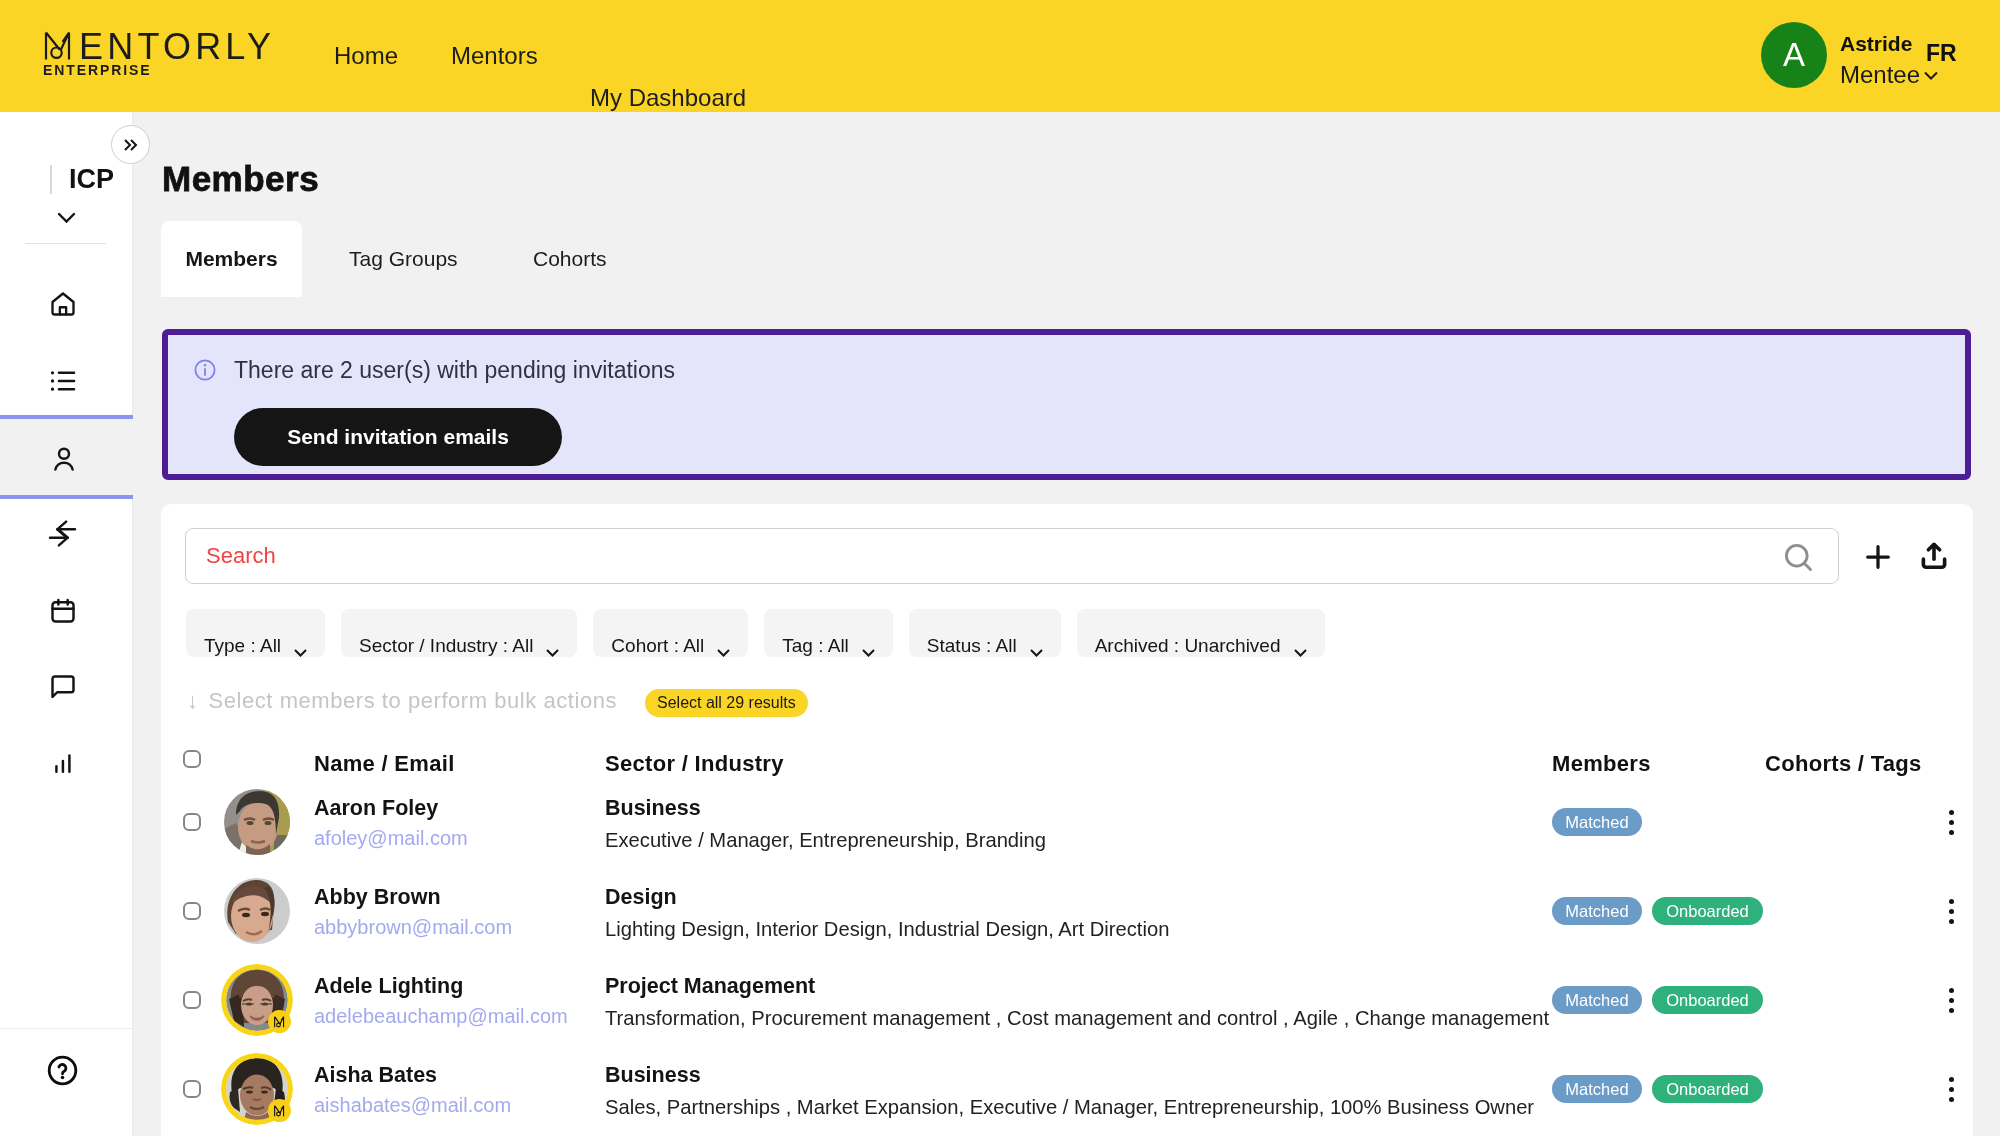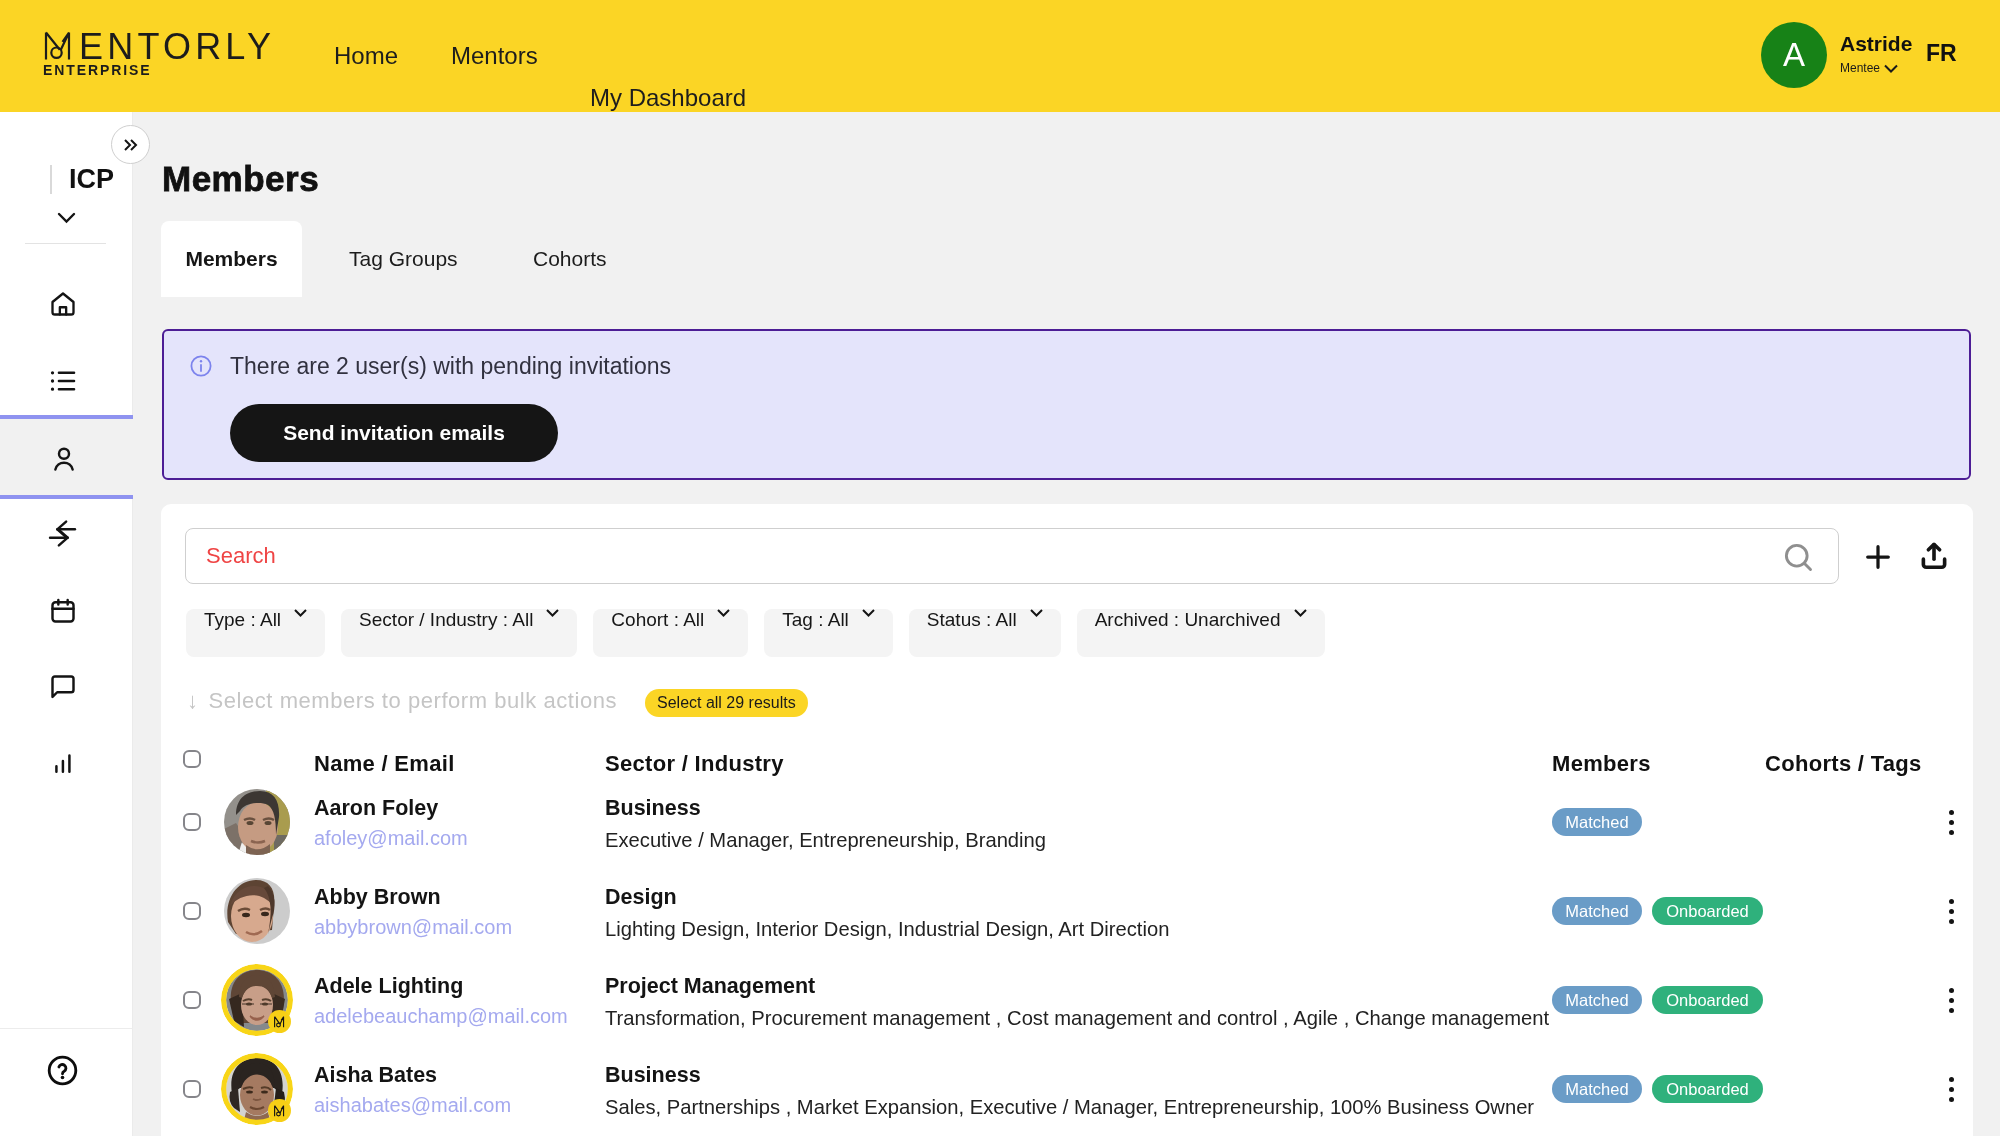--- a/index.html
+++ b/index.html
@@ -6,46 +6,46 @@
 html,body { width:2000px; height:1136px; overflow:hidden; }
 body { font-family:"Liberation Sans", sans-serif; color:#161616; }
 #page { position:relative; width:2000px; height:1136px; background:#f1f1f1; }
 
 
 #topbar { position:absolute; left:0; top:0; width:2000px; height:112px; background:#fbd525; }
 #nav { position:absolute; top:0; height:112px; display:flex; align-items:center; }
 .navitem { font-size:24px; color:#1d1d1d; }
 #avatarA { position:absolute; left:1761px; top:22px; width:66px; height:66px; border-radius:50%; background:#178217; color:#fff; display:flex; align-items:center; justify-content:center; font-size:33px; }
 .uname { position:absolute; left:1840px; top:32px; font-weight:bold; font-size:21px; color:#111; }
-.urole { position:absolute; left:1840px; top:61px; font-size:12px; color:#1a1a1a; display:flex; align-items:center; gap:4px; }
+.urole { position:absolute; left:1840px; top:61px; font-size:24px; color:#1a1a1a; display:flex; align-items:center; gap:4px; }
 .fr { position:absolute; left:1926px; top:40px; font-weight:bold; font-size:23px; color:#111; }
 
 
 #sidebar { position:absolute; left:0; top:112px; width:133px; height:1024px; background:#fff; border-right:1px solid #ebebeb; }
 #icp { position:absolute; left:50px; top:165px; font-size:27px; font-weight:bold; letter-spacing:0px; color:#111; border-left:2px solid #d9d9d9; padding-left:17px; line-height:29px;}
 .icon { position:absolute; left:50px; transform:translate(0,0); }
 #activebar { position:absolute; left:0; top:415px; width:133px; height:84px; background:#f1f1f1; border-top:4px solid #8f93f0; border-bottom:4px solid #8f93f0; }
 #sidedivider { position:absolute; left:25px; top:243px; width:81px; height:1px; background:#e3e3e3; }
 #sidedivider2 { position:absolute; left:0px; top:1028px; width:133px; height:1px; background:#ececec; }
 #collapse { position:absolute; left:111px; top:125px; width:39px; height:39px; background:#fff; border:1px solid #cfcfcf; border-radius:50%; display:flex; align-items:center; justify-content:center; z-index:5; }
 
 
 #h1 { position:absolute; left:162px; top:159px; font-size:35px; font-weight:bold; color:#111; letter-spacing:0.5px; -webkit-text-stroke:0.8px #111; }
 .tabactive { position:absolute; left:161px; top:221px; width:141px; height:76px; background:#fff; border-radius:8px 8px 0 0; display:flex; align-items:center; justify-content:center; font-size:21px; font-weight:bold; }
 .tab2 { position:absolute; top:221px; height:76px; display:flex; align-items:center; font-size:21px; color:#1c1c1c; }
 
-#banner { position:absolute; left:162px; top:329px; width:1809px; height:151px; background:#e4e4fb; border:2px solid #4c1d95; border-radius:6px; }
+#banner { position:absolute; left:162px; top:329px; width:1809px; height:151px; background:#e4e4fb; border:6px solid #4c1d95; border-radius:6px; }
 #bannertext { position:absolute; left:66px; top:22px; font-size:23px; color:#31313f; }
 #sendbtn { position:absolute; left:66px; top:73px; width:328px; height:58px; background:#151515; border-radius:29px; color:#fff; font-size:21px; font-weight:bold; display:flex; align-items:center; justify-content:center; }
 
 #card { position:absolute; left:161px; top:504px; width:1812px; height:632px; background:#fff; border-radius:10px 10px 0 0; }
 #search { position:absolute; left:24px; top:24px; width:1654px; height:56px; border:1px solid #cfcfcf; border-radius:8px; background:#fff; }
 #search .ph { position:absolute; left:20px; top:14px; font-size:22px; color:#ef4444; }
 #chips { position:absolute; left:25px; top:105px; display:flex; gap:16px; }
-.chip { height:48px; background:#f4f4f4; border-radius:8px; display:flex; align-items:flex-start; padding:0 18px; font-size:19px; color:#161616; gap:13px; }
+.chip { height:48px; background:#f4f4f4; border-radius:8px; display:flex; align-items:flex-end; padding:0 18px; font-size:19px; color:#161616; gap:13px; }
 #bulk { position:absolute; left:26px; top:184px; display:flex; align-items:center; font-size:22px; color:#c5c5c5; letter-spacing:0.55px; }
 #pill { position:absolute; left:484px; top:185px; height:28px; background:#fbd525; border-radius:14px; display:flex; align-items:center; padding:0 12px; font-size:16px; color:#1a1a1a; }
 
 
 .th { position:absolute; font-weight:bold; font-size:22px; color:#111; letter-spacing:0.3px; }
 .cb { position:absolute; width:18px; height:18px; border:2px solid #85858a; border-radius:6px; background:#fff; }
 .row { position:absolute; left:0; width:1812px; height:89px; }
 .rcb { position:absolute; left:22px; top:35px; }
 .avatar { position:absolute; left:63px; top:11px; width:66px; height:66px; border-radius:50%; overflow:hidden; }
 .avatar.ring { left:60px; top:8px; width:72px; height:72px; }

